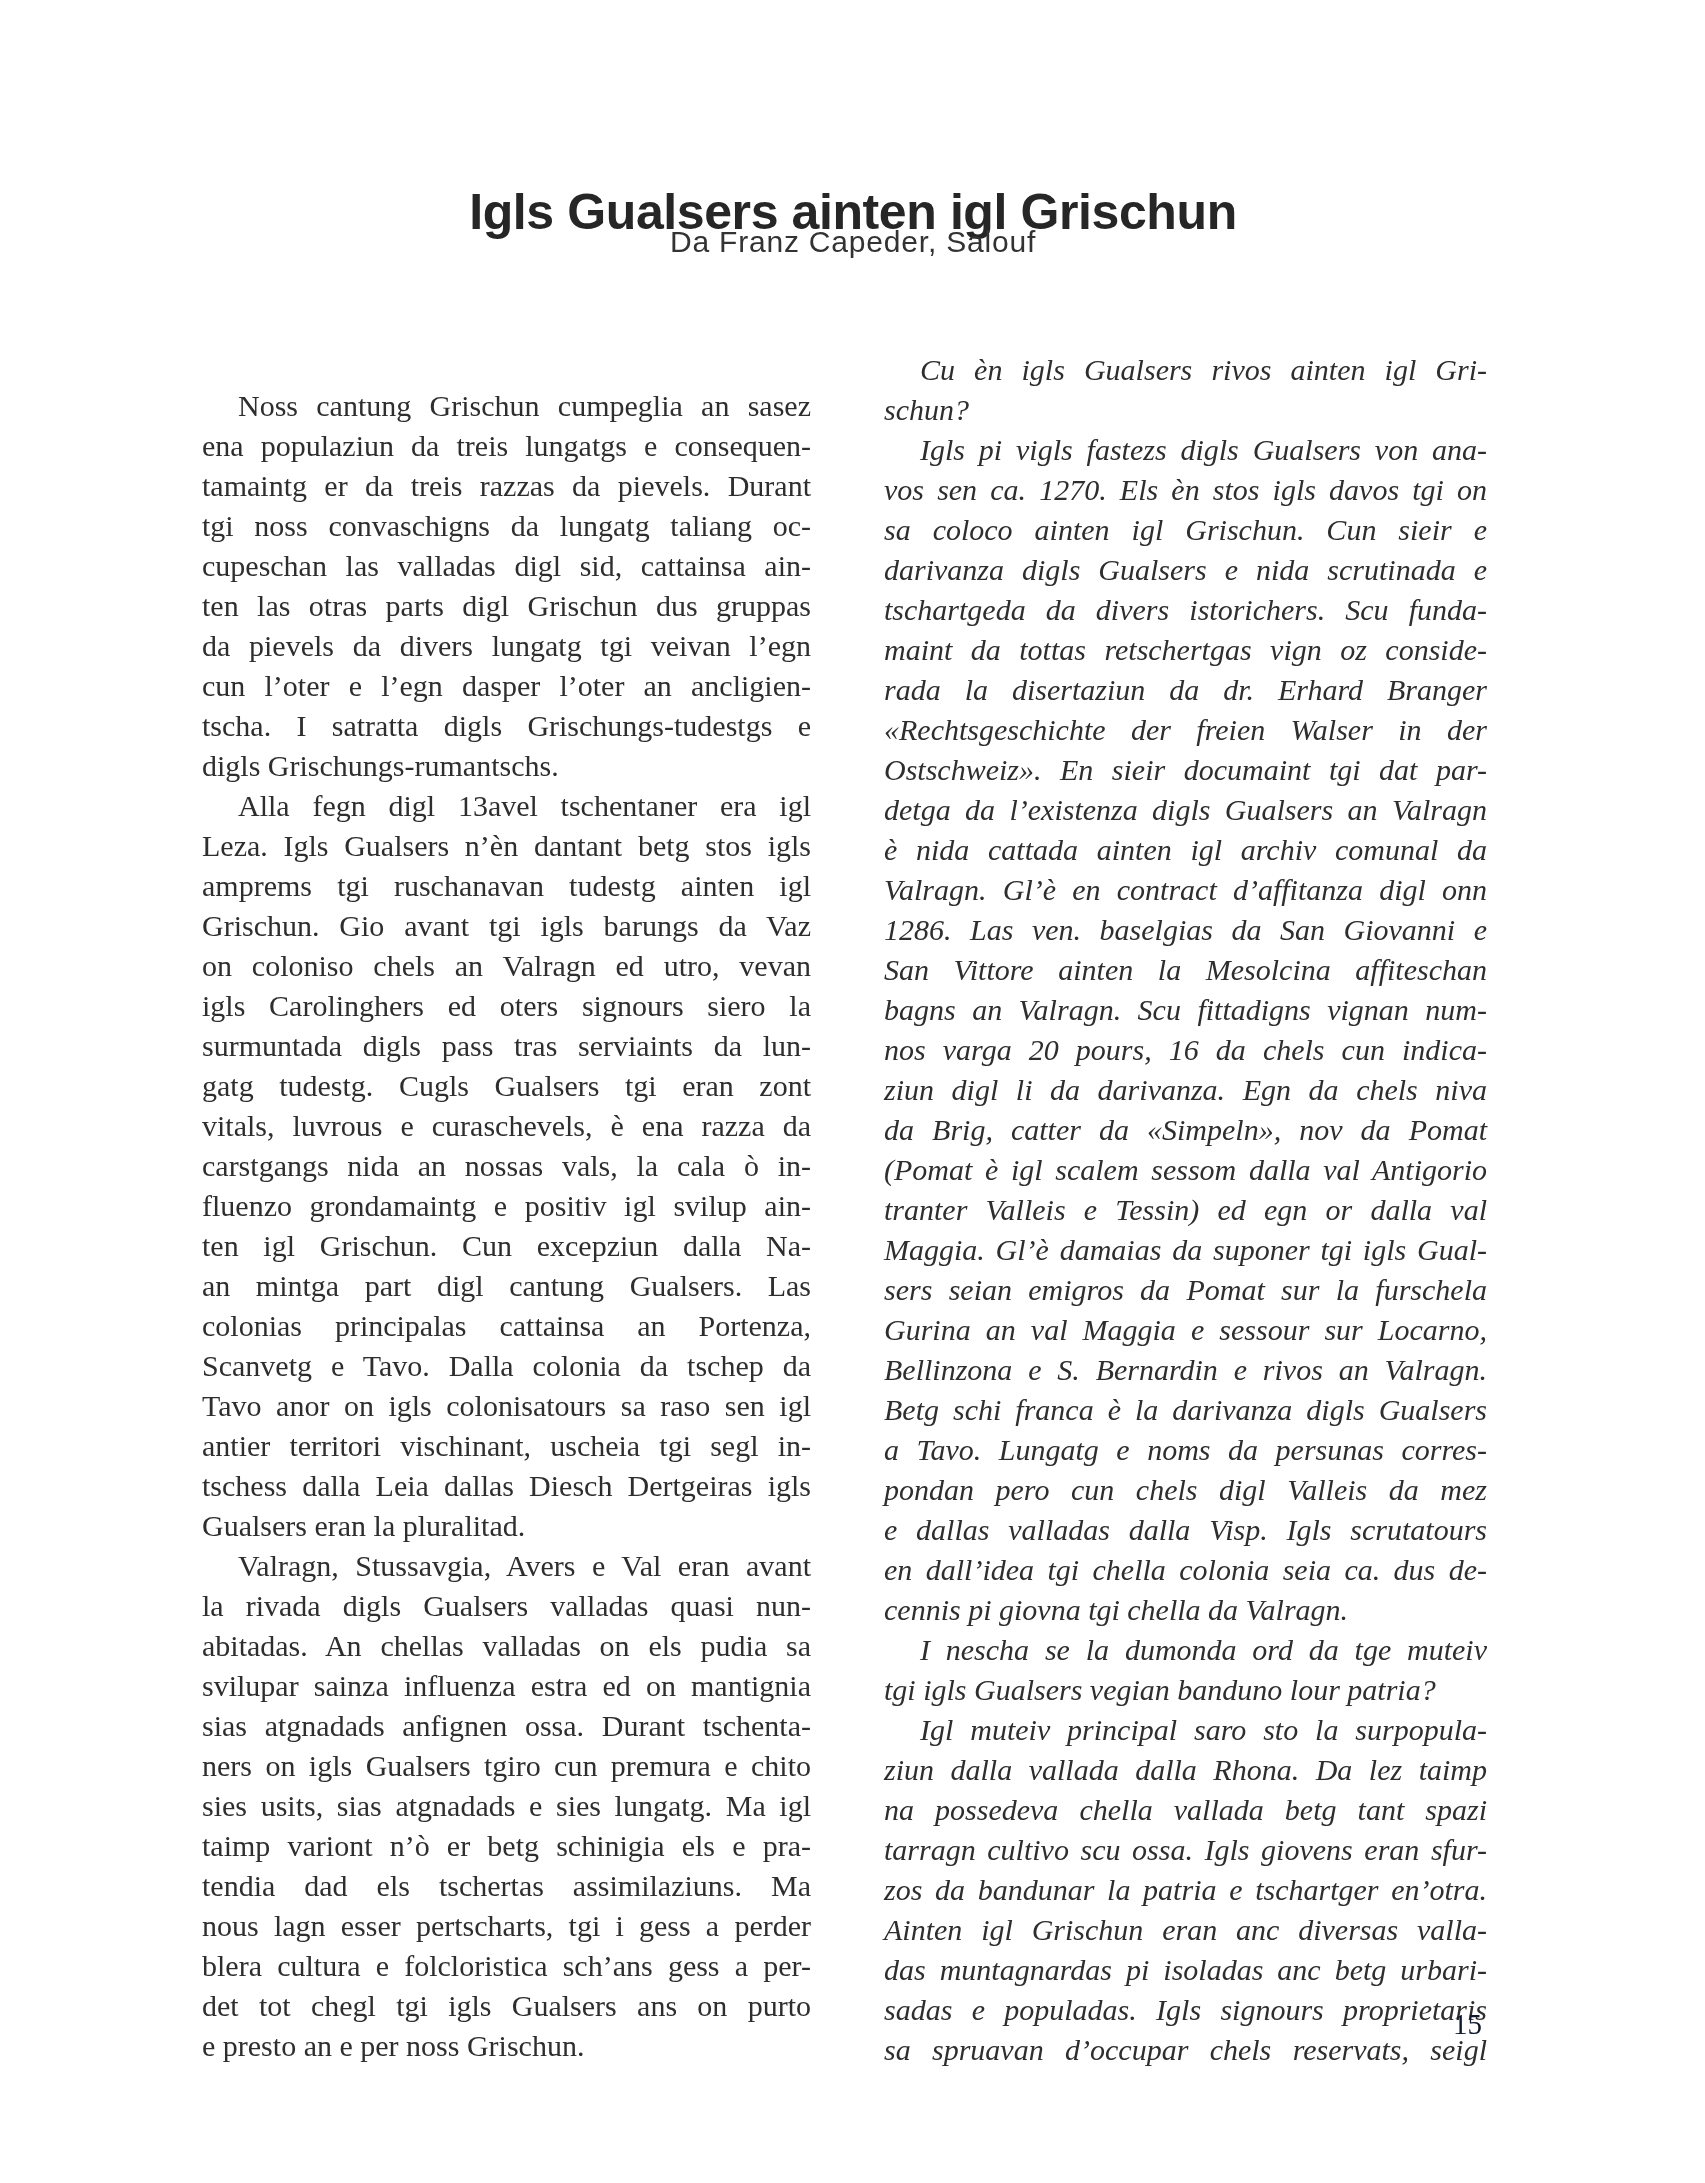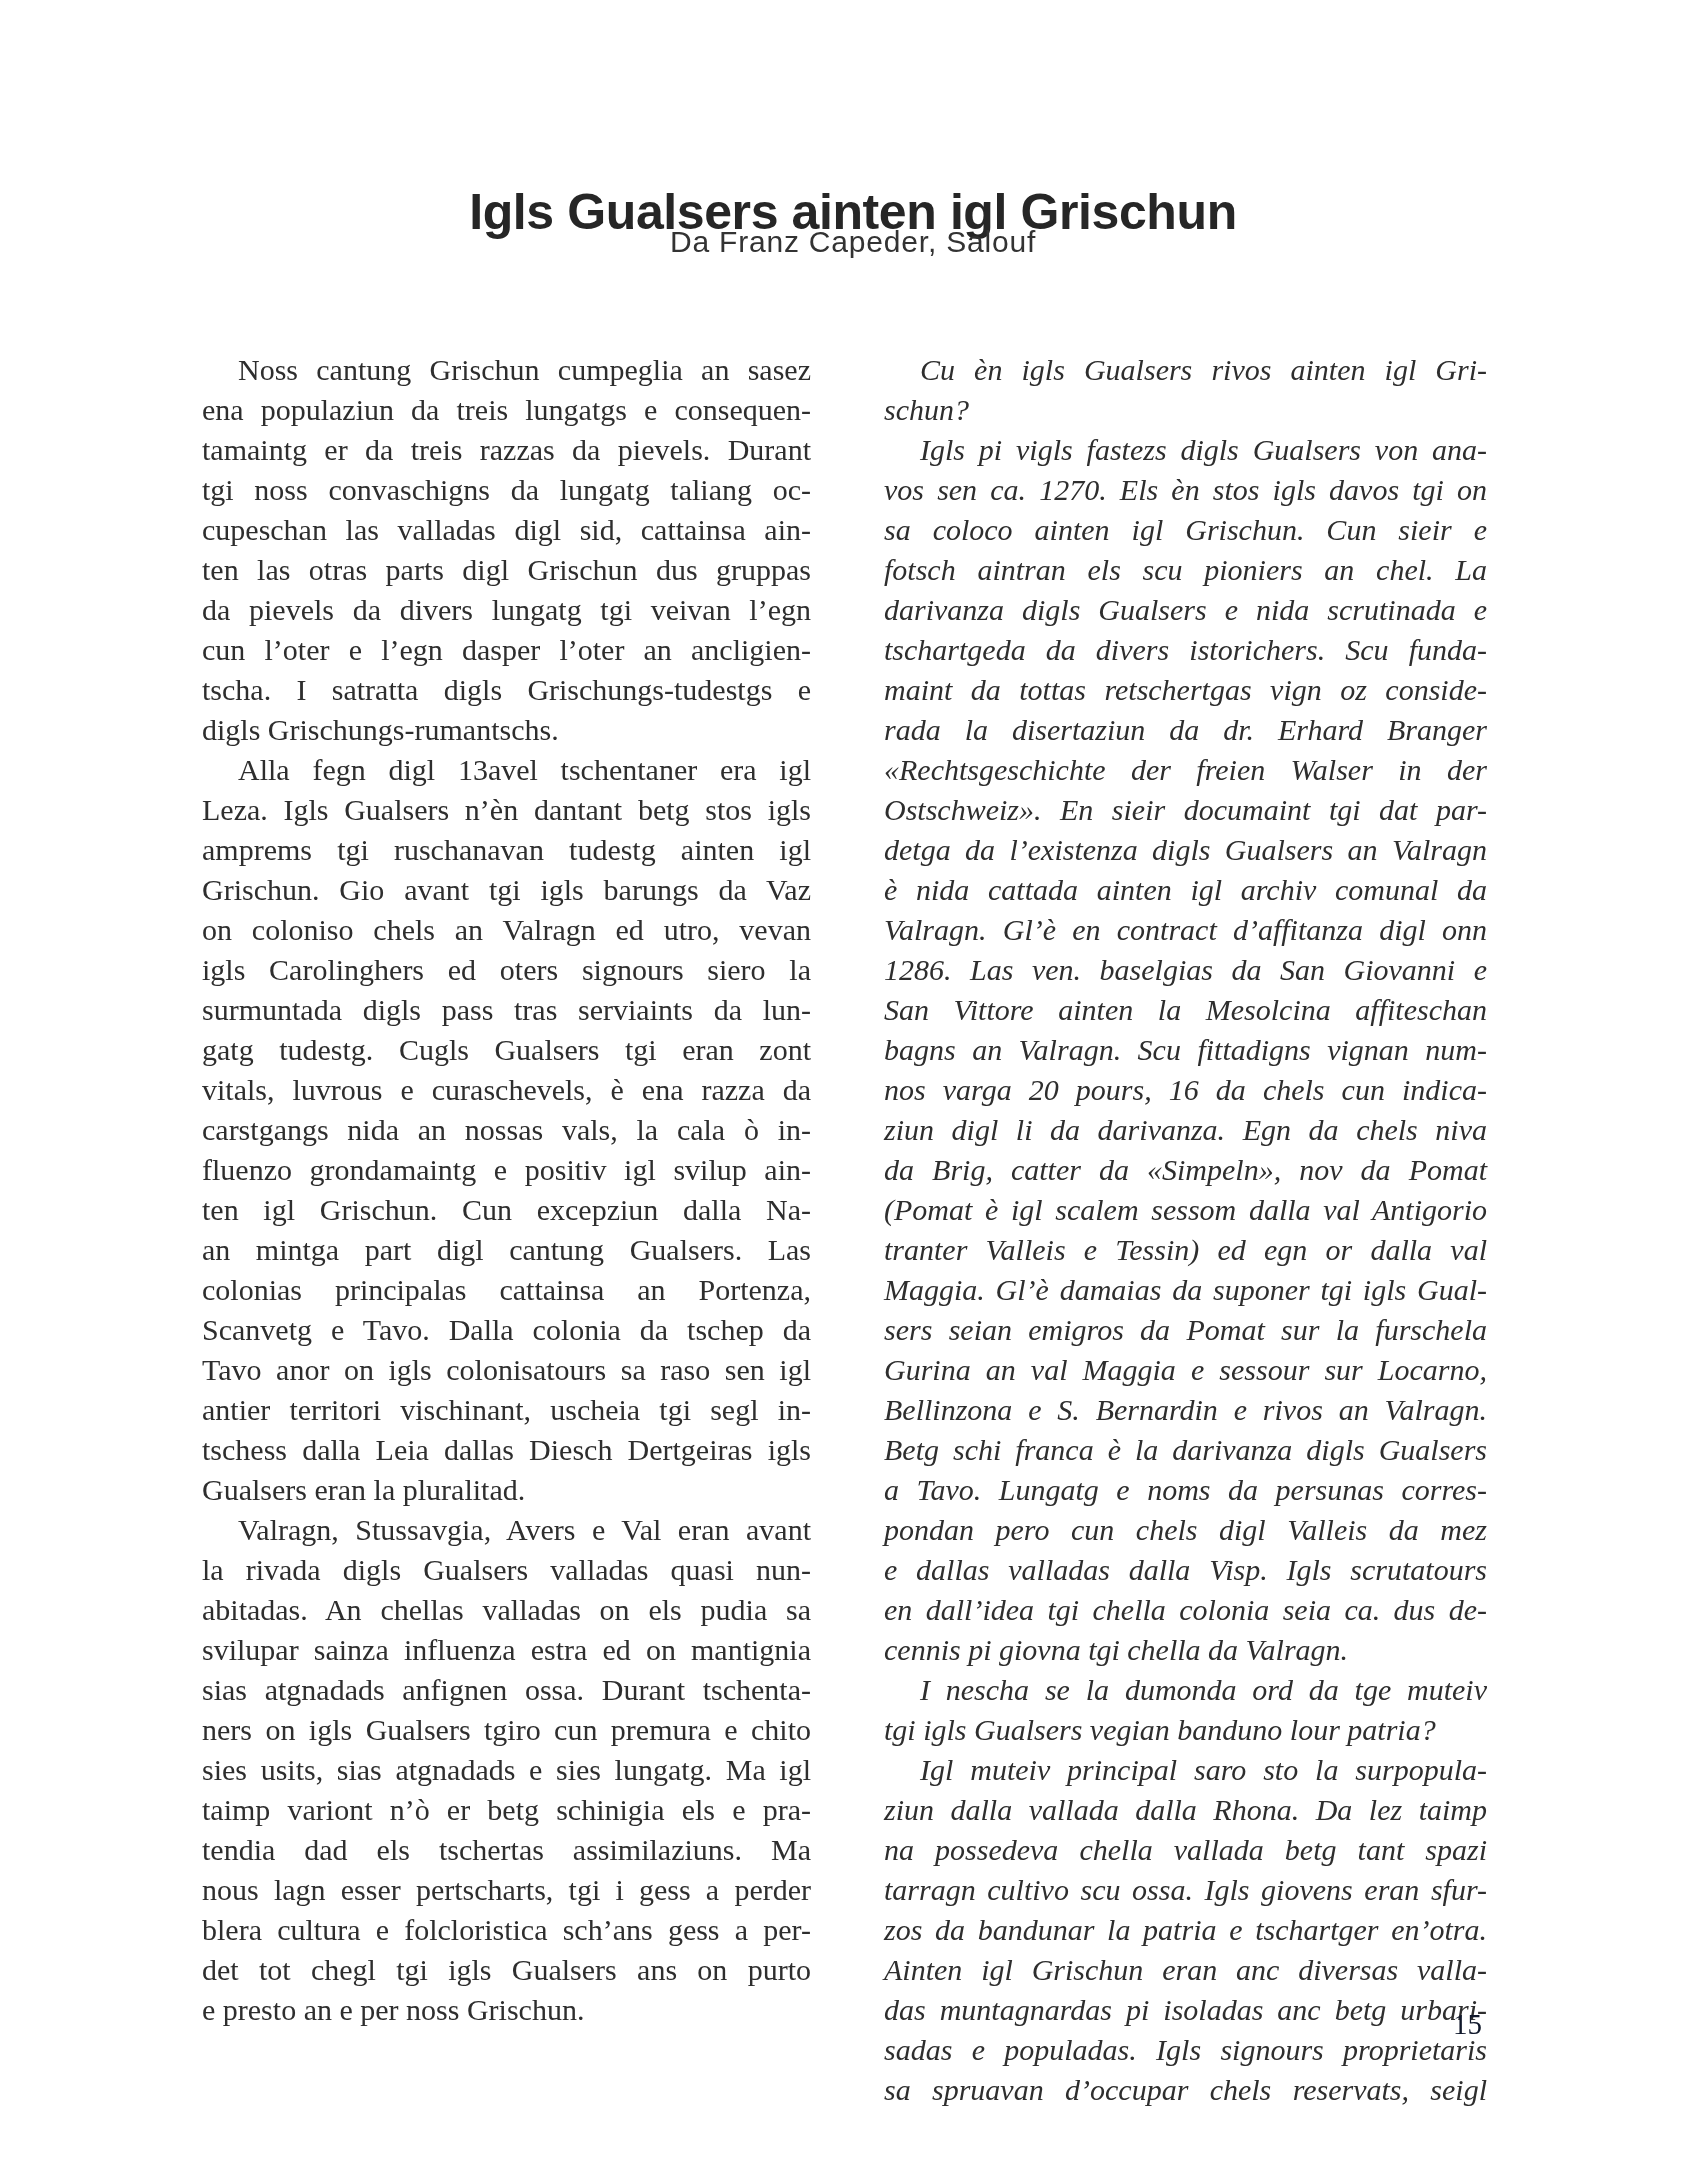--- a/index.html
+++ b/index.html
@@ -20,21 +20,21 @@
     text-align: center;
     font-family: Liberation Sans, sans-serif;
     font-size: 30px; line-height: 36px; color: #333333;
     letter-spacing: 0.8px;
   }
   .column {
     position: absolute; top: 350px; width: 609px;
     font-family: "Liberation Serif", "DejaVu Serif", serif;
     font-size: 30px; line-height: 40px; color: #2e2e2e;
   }
-  .col-left { left: 202px; }
+  .col-left { left: 202px; margin-top: 36px; }
   .col-right { left: 884px; width: 603px; font-style: italic; }
   .line {
     display: block; white-space: nowrap;
     text-align: justify; text-align-last: justify;
     height: 40px; overflow: visible;
   }
   .line.last { text-align-last: left; }
   .line.indent { padding-left: 36px; }
   .page-number {
     position: absolute; left: 1453px; top: 2008px;
@@ -100,21 +100,20 @@
   </div>
 <div class="column col-right">
     <div class="paragraph">
       <span class="line indent">Cu èn igls Gualsers rivos ainten igl Gri-</span>
       <span class="line last">schun?</span>
     </div>
     <div class="paragraph">
       <span class="line indent">Igls pi vigls fastezs digls Gualsers von ana-</span>
       <span class="line">vos sen ca. 1270. Els èn stos igls davos tgi on</span>
       <span class="line">sa coloco ainten igl Grischun. Cun sieir e</span>
-      <span class="line">fotsch aintran els scu pioniers an chel. La</span>
       <span class="line">darivanza digls Gualsers e nida scrutinada e</span>
       <span class="line">tschartgeda da divers istorichers. Scu funda-</span>
       <span class="line">maint da tottas retschertgas vign oz conside-</span>
       <span class="line">rada la disertaziun da dr. Erhard Branger</span>
       <span class="line">«Rechtsgeschichte der freien Walser in der</span>
       <span class="line">Ostschweiz». En sieir documaint tgi dat par-</span>
       <span class="line">detga da l’existenza digls Gualsers an Valragn</span>
       <span class="line">è nida cattada ainten igl archiv comunal da</span>
       <span class="line">Valragn. Gl’è en contract d’affitanza digl onn</span>
       <span class="line">1286. Las ven. baselgias da San Giovanni e</span>

